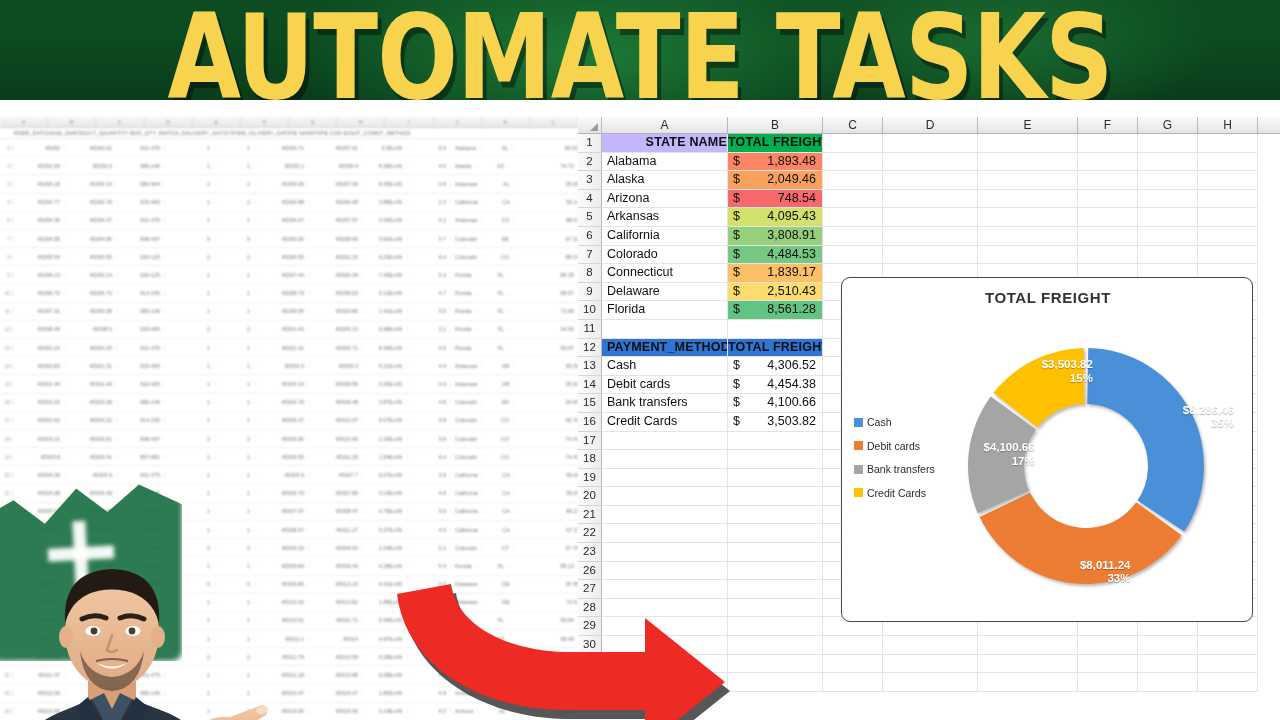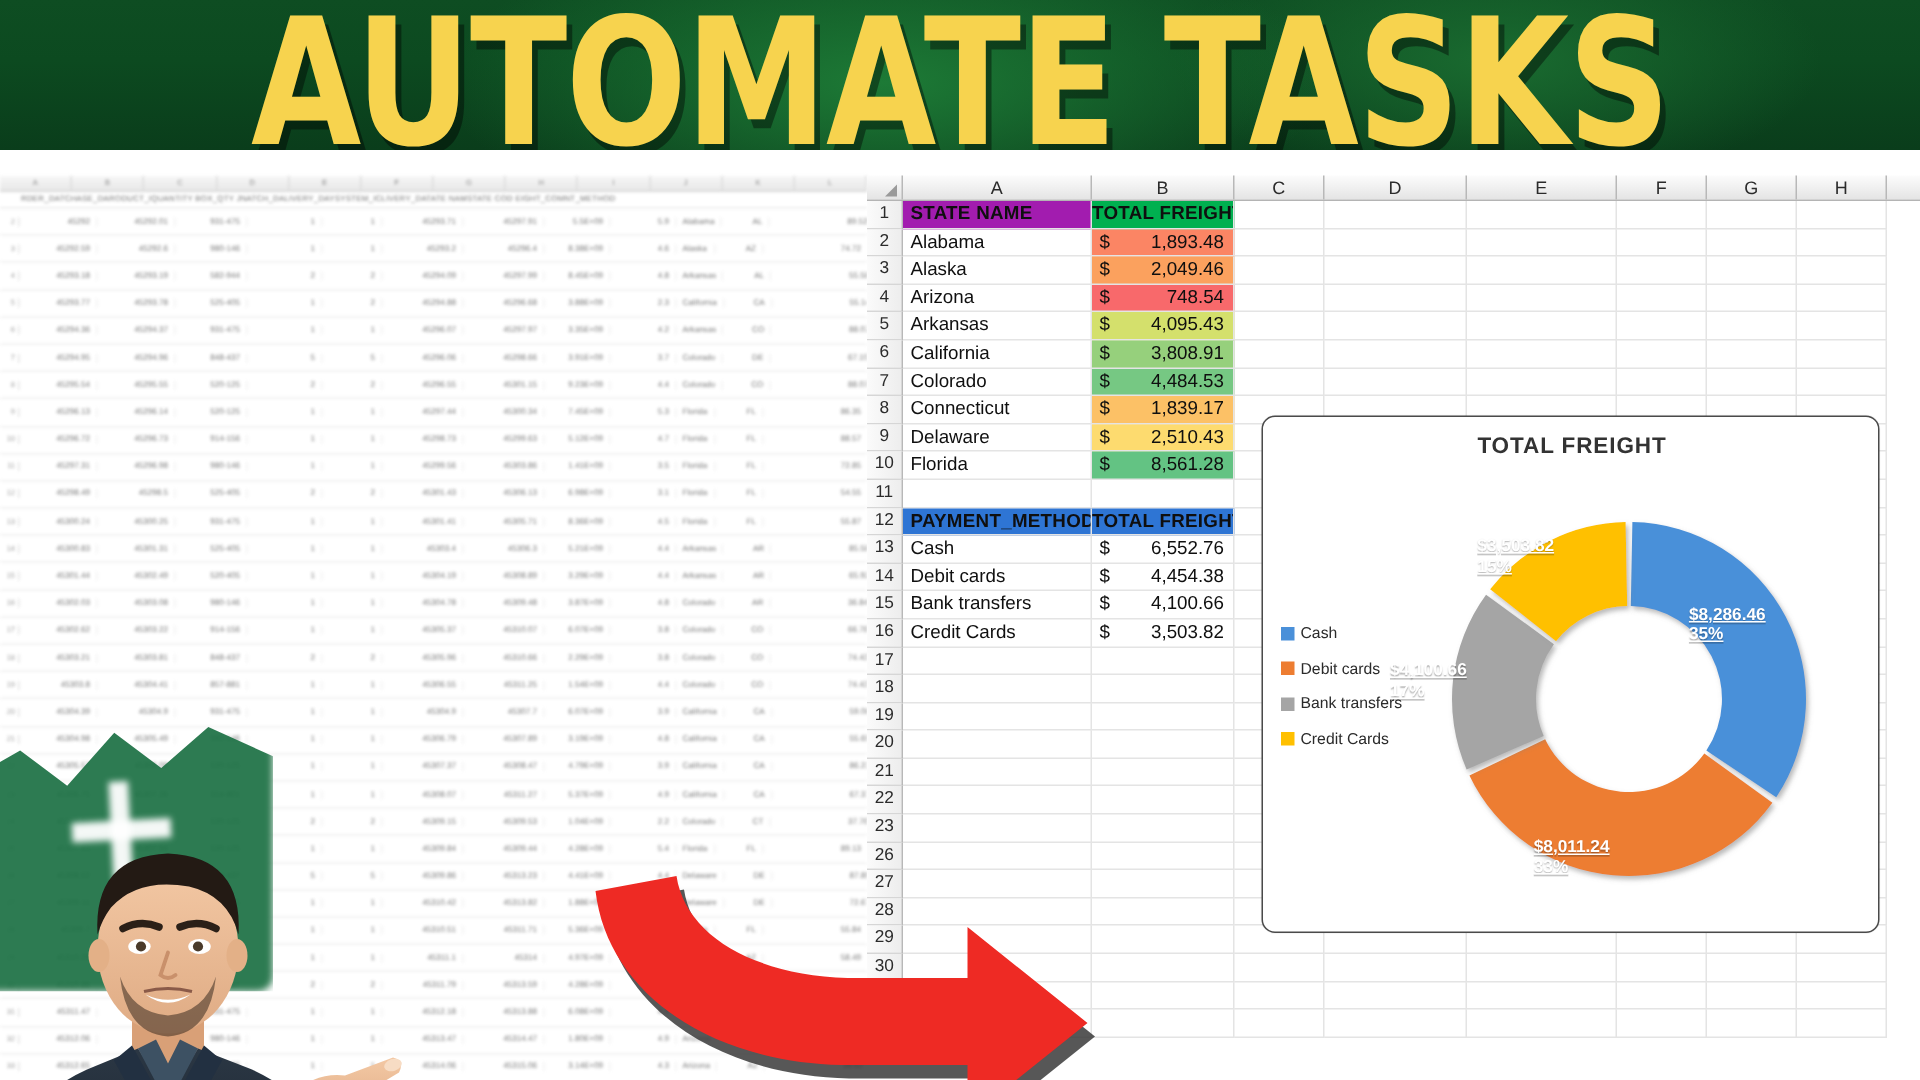--- a/index.html
+++ b/index.html
@@ -169,23 +169,22 @@
     text-align:center; font-size:15px; font-weight:bold;
     color:#333; letter-spacing:0.6px;
   }
   #legend { position:absolute; left:12px; top:138px; }
   .leg-item { display:flex; align-items:center; margin-bottom:11.5px; }
   .leg-sw { width:9px; height:9px; margin-right:4px; flex:0 0 9px; }
   .leg-tx { font-size:10.5px; color:#2b2b2b; white-space:nowrap; }
   #donut { position:absolute; left:94px; top:38px; width:300px; height:300px; }
   .slice-lbl {
     position:absolute; color:#fff; font-weight:bold; font-size:11.5px;
-    text-align:left; line-height:1.18; white-space:nowrap;
+    text-align:right; line-height:1.18; white-space:nowrap;
     text-shadow:0 1px 1px rgba(0,0,0,0.30);
-    text-decoration:underline;
   }
 
   
   #arrow { position:absolute; left:395px; top:415px; width:400px; height:230px; }
 
   
   #presenter { position:absolute; left:0px; top:430px; width:268px; height:290px; }
 </style>
 </head>
 <body>
@@ -708,21 +707,21 @@
         <div class="ch gw-c">C</div>
         <div class="ch gw-d">D</div>
         <div class="ch gw-e">E</div>
         <div class="ch gw-f">F</div>
         <div class="ch gw-g">G</div>
         <div class="ch gw-h">H</div>
       </div>
     <div id="grid-rows">
         <div class="grow">
           <div class="rh">1</div>
-          <div class="gc a hdr-green" style="text-align: left; background: #a21caf;">STATE NAME</div>
+          <div class="gc a hdr-green" style="text-align: right; background: #c4b5fd;">STATE NAME</div>
           <div class="gc b hdr-green" style="background: rgb(0, 176, 80);">TOTAL FREIGHT</div>
           <div class="gc c"></div>
           <div class="gc d"></div>
           <div class="gc e"></div>
           <div class="gc f"></div>
           <div class="gc g"></div>
           <div class="gc h"></div>
         </div>
         <div class="grow">
           <div class="rh">2</div>
@@ -870,21 +869,21 @@
           <div class="gc e"></div>
           <div class="gc f"></div>
           <div class="gc g"></div>
           <div class="gc h"></div>
         </div>
         <div class="grow">
           <div class="rh">13</div>
           <div class="gc a">Cash</div>
           <div class="gc b money">
             <span>$</span>
-            <span>6,552.76</span>
+            <span>4,306.52</span>
           </div>
           <div class="gc c"></div>
           <div class="gc d"></div>
           <div class="gc e"></div>
           <div class="gc f"></div>
           <div class="gc g"></div>
           <div class="gc h"></div>
         </div>
         <div class="grow">
           <div class="rh">14</div>

